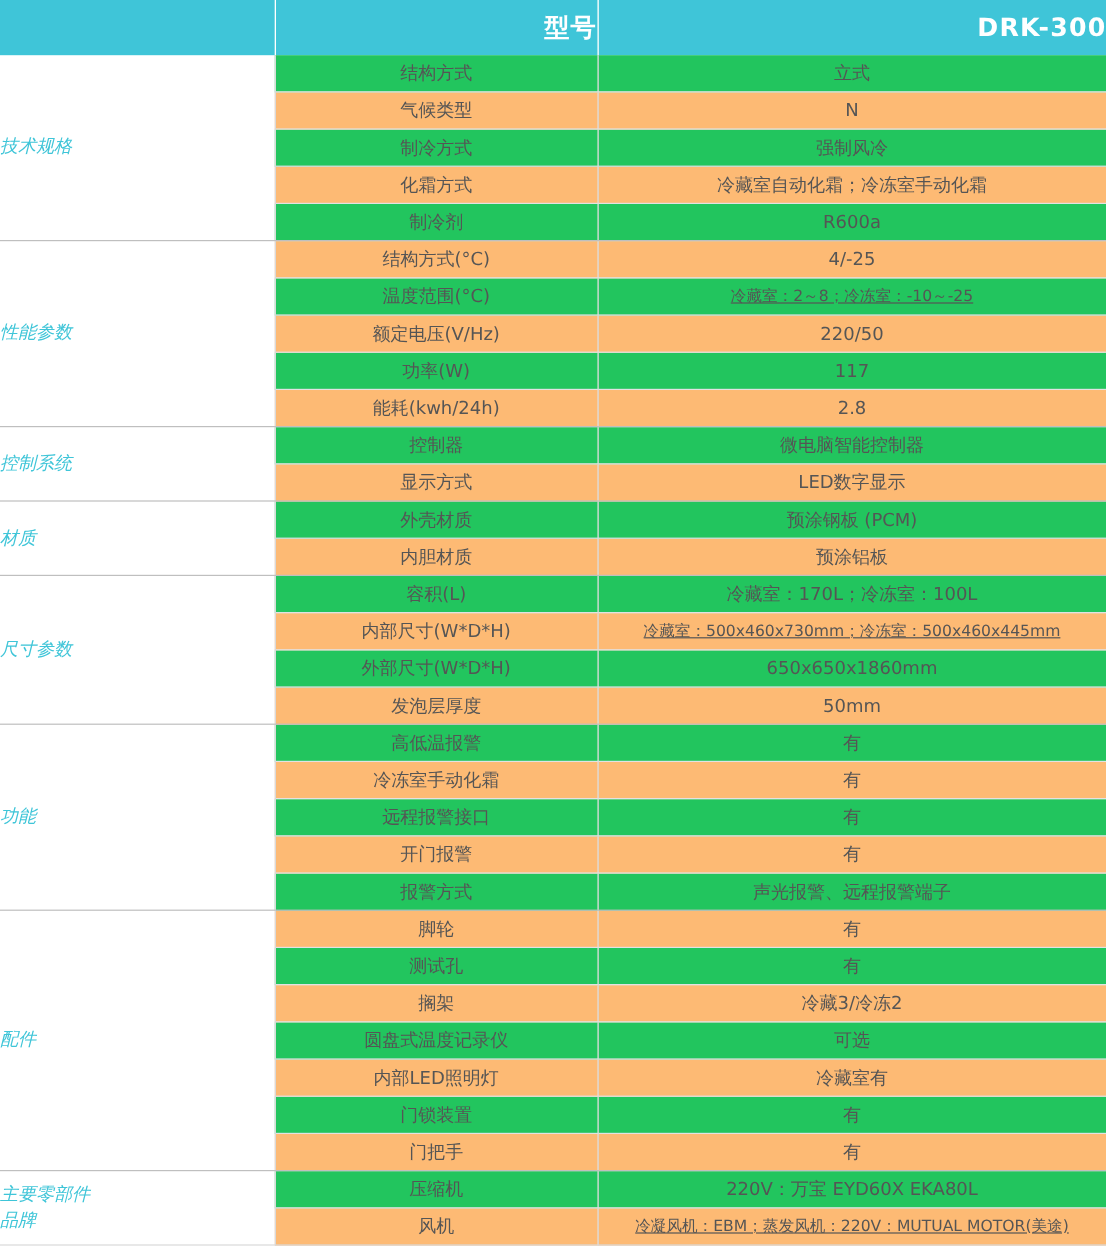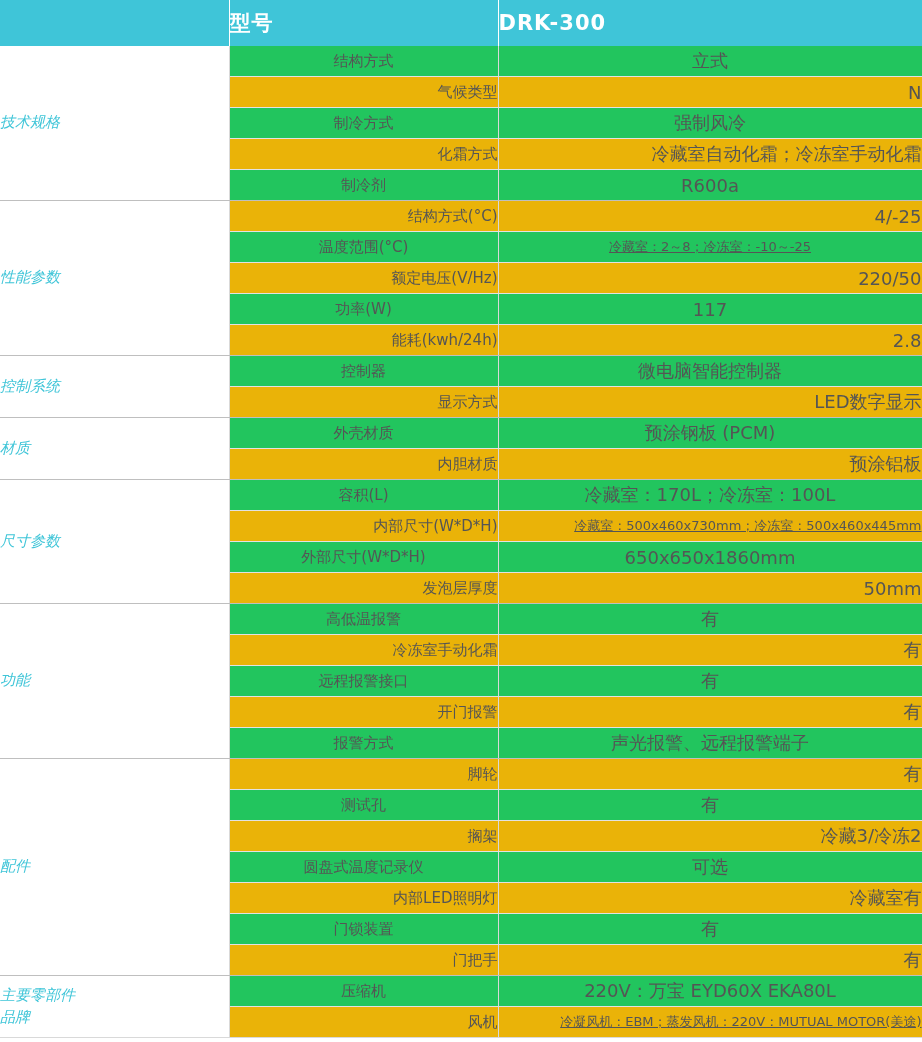--- a/index.html
+++ b/index.html
@@ -30,21 +30,21 @@
 
   .hdr-cat {
     background: #3fc5d8;
     border-right: 1px solid #ffffff;
   }
   .hdr-item, .hdr-val {
     background: #3fc5d8;
     color: #ffffff;
     font-size: 21px;
     font-weight: bold;
-    text-align: left;
+    text-align: right;
     height: 46px;
     line-height: 46px;
     letter-spacing: 1px;
   }
   .hdr-item {
     border-right: 1px solid #ffffff;
   }
 
   .cat {
     color: #3fc5d8;
@@ -62,29 +62,29 @@
     font-size: 15px;
     color: #555555;
     height: 30px;
     border-bottom: 1px solid #e2e2e2;
     border-right: 1px solid #d9d9d9;
     border-left: 1px solid #d9d9d9;
     vertical-align: middle;
   }
   .val {
     text-align: center;
-    font-size: 18px;
+    font-size: 15px;
     color: #555555;
     height: 30px;
     border-bottom: 1px solid #e2e2e2;
     border-right: 1px solid #d9d9d9;
     vertical-align: middle;
   }
   .val.small { font-size: 13px; text-decoration: underline; }
-  tr.alt .item, tr.alt .val { background: #eab308; text-align: right; }
+  tr.alt .item, tr.alt .val { background: #fdba74; }
   tr.plain .item, tr.plain .val { background: #22c55e; }
 
   .cat-block-border { border-bottom: 1px solid #bfbfbf; }
   .row-sep .item, .row-sep .val { border-bottom: 1px solid #bfbfbf; margin-left: 31px; }
   .lastrow .item, .lastrow .val { border-bottom: 1px solid #d9d9d9; }
 </style>
 </head>
 <body>
 
 <table class="spec">

